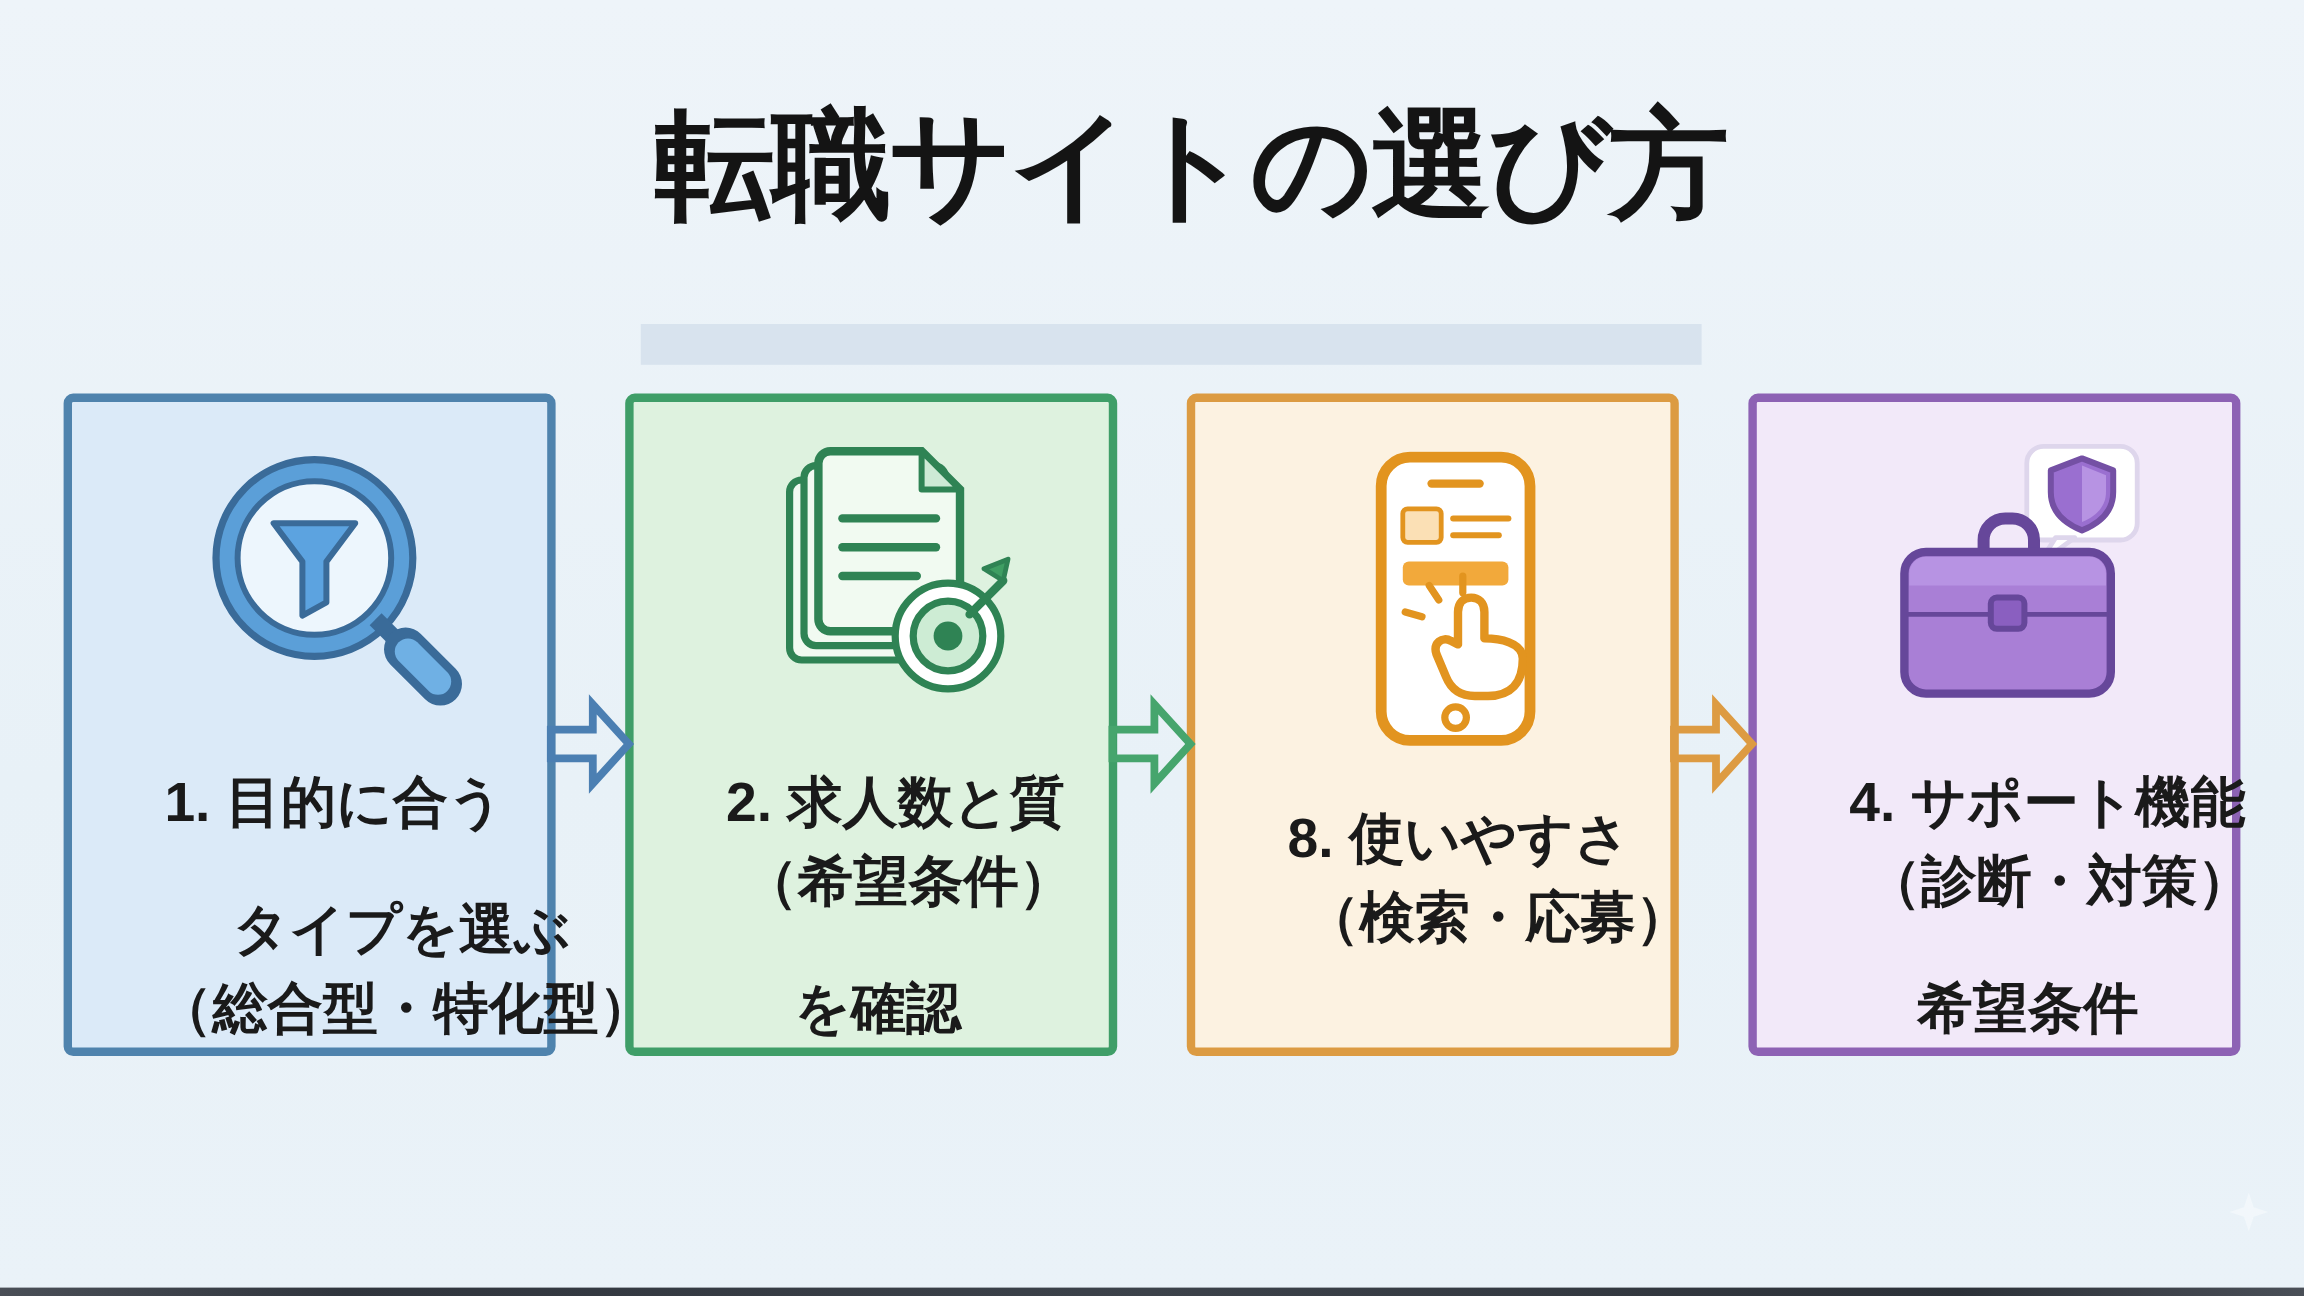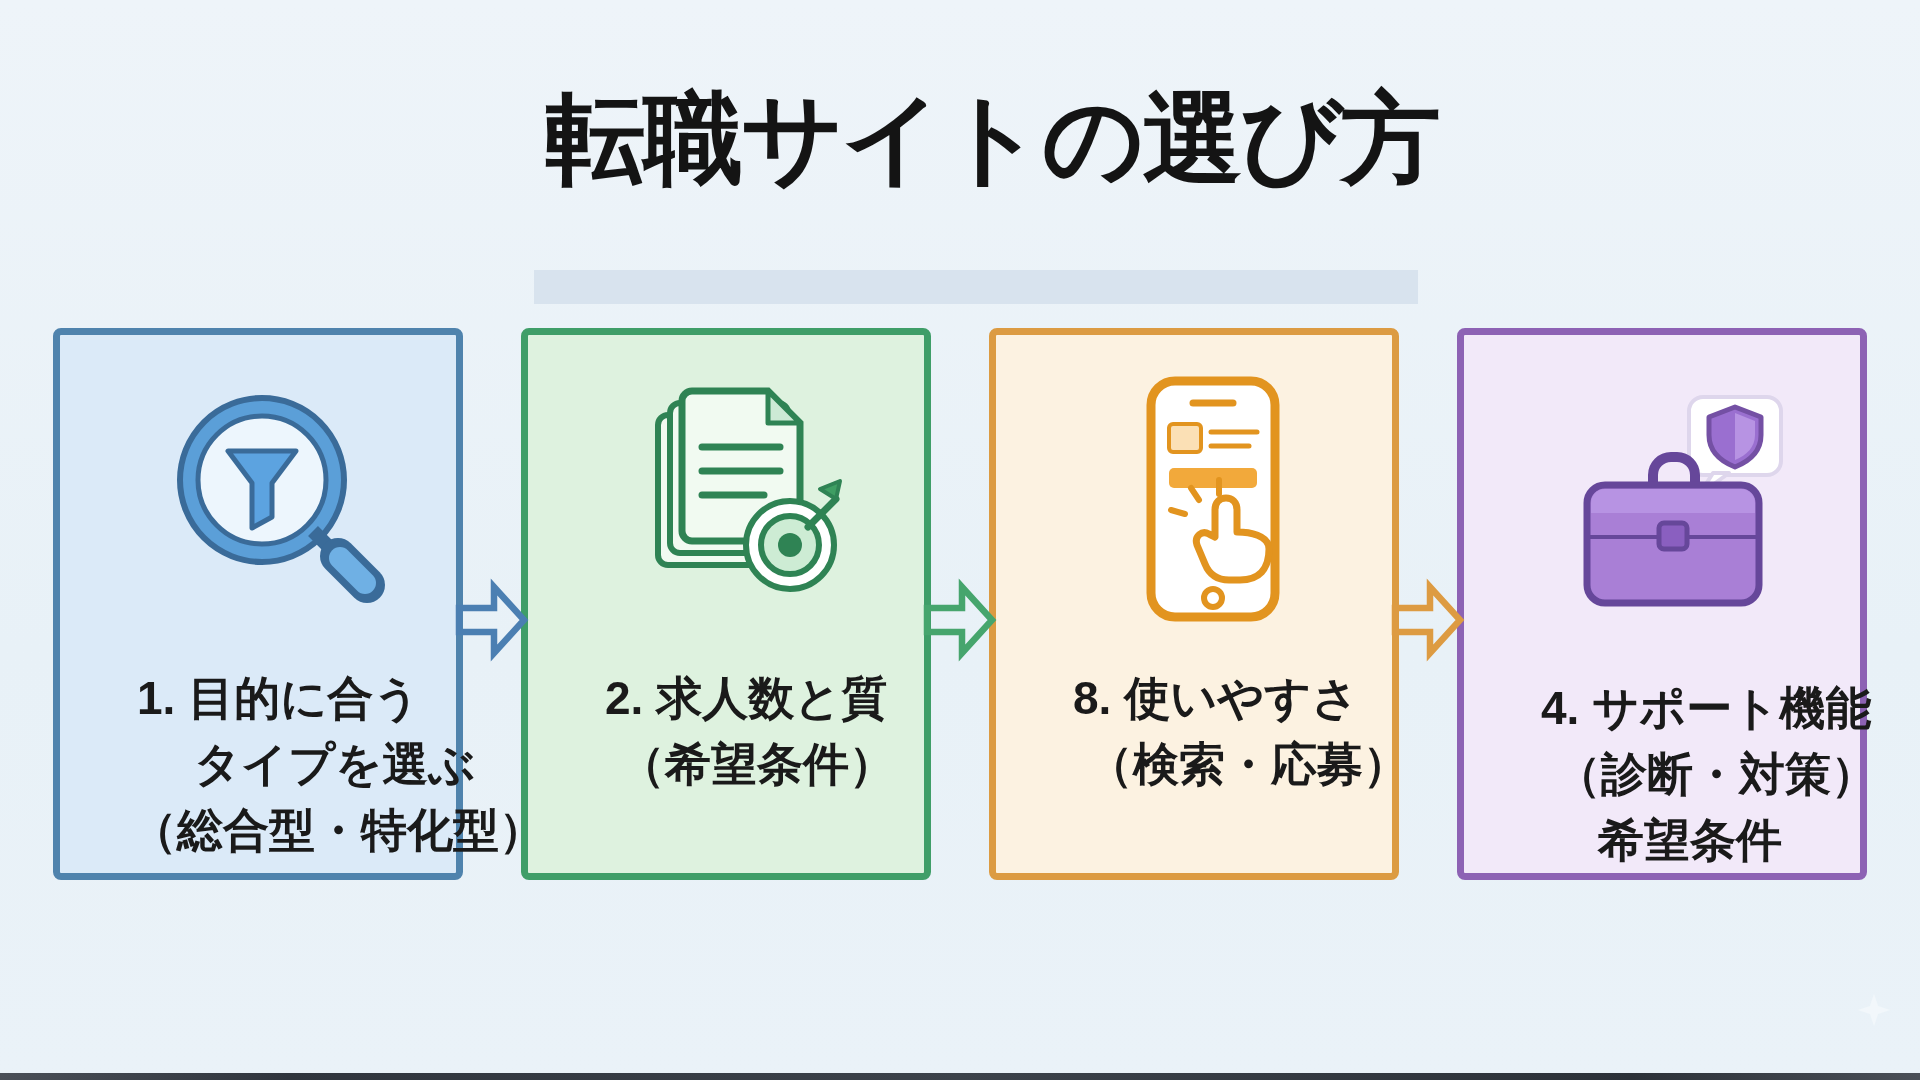--- a/index.html
+++ b/index.html
@@ -30,21 +30,21 @@
   .card.c1{background:#dbeaf8;border-color:#4f83ad;}
   .card.c2{background:#def2df;border-color:#3f9e68;}
   .card.c3{background:#fcf2e1;border-color:#dc9b42;}
   .card.c4{background:#f2e9f9;border-color:#8d62b4;justify-content:flex-end;}
   .icon-wrap{height:330px;display:flex;align-items:center;justify-content:center;}
   .step-text{padding:0 22px 0 40px;}
   .step-text div{
     font-size:46px;line-height:66px;font-weight:900;color:#1a1a1a;
     white-space:nowrap;letter-spacing:0px;
   }
-  .ln-ind{padding-left:57px;}
+  .ln-ind{padding-left:57px;margin-top:40px;}
   .ln-paren{padding-left:14px;}
   .ln-flush{padding-left:0;margin-left:-6px;}
   
   .gap{width:58px;flex:0 0 auto;position:relative;}
   .gap svg{position:absolute;top:250px;left:-9px;}
   
   .bottom-strip{
     position:absolute;left:0;bottom:0;width:100%;height:7px;
     background:linear-gradient(90deg,#4a4f57 0%,#30353d 15%,#3c424a 50%,#2c3138 85%,#4a4f57 100%);
   }
@@ -100,20 +100,21 @@
           <circle cx="160" cy="160" r="44" fill="#ffffff" stroke="#2f8354" stroke-width="6"></circle>
           <circle cx="160" cy="160" r="29" fill="#cdecd4" stroke="#2f8354" stroke-width="6"></circle>
           <circle cx="160" cy="160" r="12" fill="#2f8354"></circle>
           <line x1="178" y1="142" x2="206" y2="114" stroke="#2f8354" stroke-width="7" stroke-linecap="round"></line>
           <path d="M206 114 l4 -18 l-20 8 z" fill="#3f9e63" stroke="#2f8354" stroke-width="4" stroke-linejoin="round"></path>
         </svg>
       </div>
       <div class="step-text">
         <div>2. 求人数と質</div>
         <div class="ln-paren">（希望条件）</div>
+        <div class="ln-ind">を確認</div>
       </div>
     </div>
 
     <div class="gap">
       <svg width="76" height="84" viewBox="0 0 76 84">
         <path d="M5 30 H40 V9 L70 42 L40 75 V54 H5 Z" fill="none" stroke="#46a56d" stroke-width="6.5"></path>
       </svg>
     </div>
 
     <div class="card c3">

